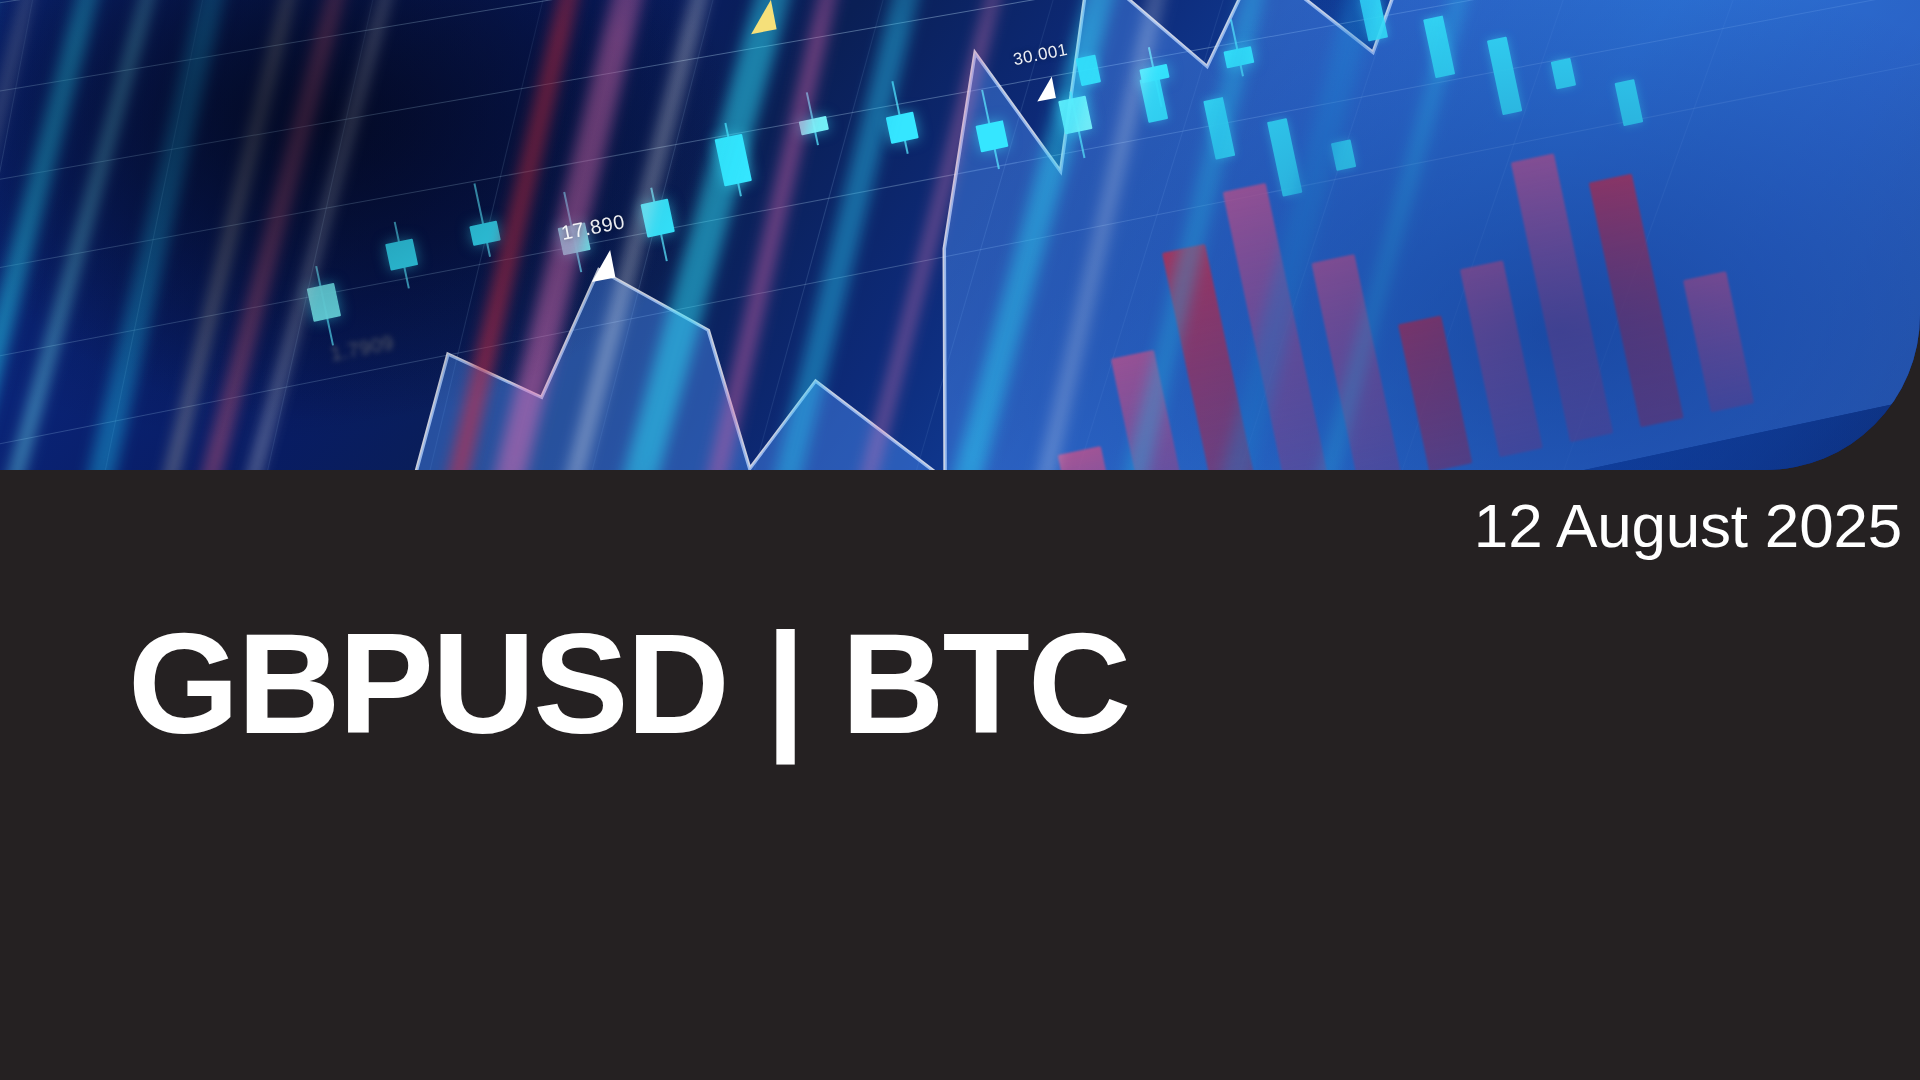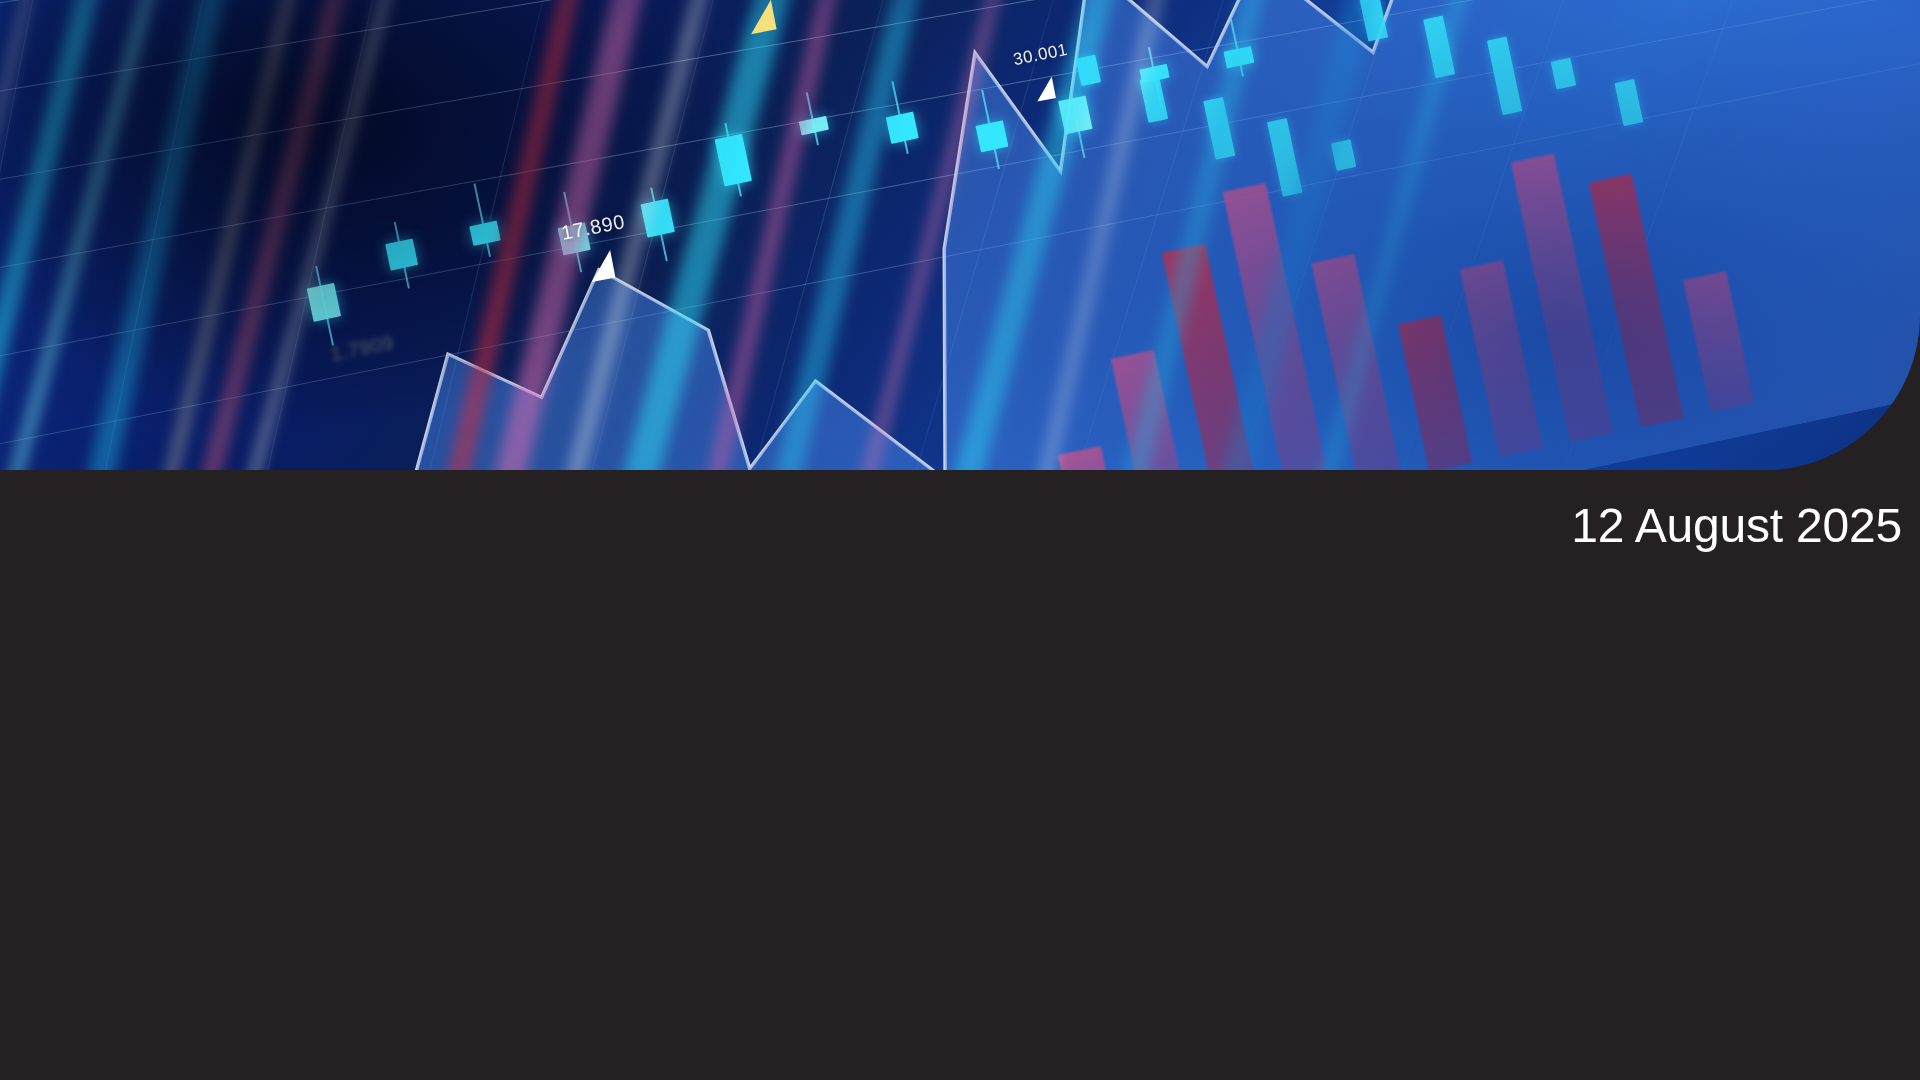--- a/index.html
+++ b/index.html
@@ -125,21 +125,21 @@
     left:0; right:0; top:498px;
     height:56px;
   }
   .kicker {
     position:absolute; left:98px; top:0;
     font-size:47px; font-weight:400; color:#ffffff;
     letter-spacing:-0.2px; line-height:56px;
   }
   .date {
     position:absolute; right:18px; top:0;
-    font-size:48px; font-weight:400; color:#ffffff;
+    font-size:62px; font-weight:400; color:#ffffff;
     letter-spacing:-0.2px; line-height:56px;
   }
   .headline {
     position:absolute; left:128px; top:612px;
     font-size:143px; font-weight:700; color:#ffffff;
     letter-spacing:-2px; line-height:1; white-space:nowrap;
   }
 </style>
 </head>
 <body>
@@ -251,14 +251,15 @@
 
     <div class="tri" style="left:748px; top:2px; border-width:0 0 30px 26px; border-color:transparent transparent #f5e07a transparent; transform:rotate(-11deg);"></div>
     <div class="tri" style="left:589px; top:252px; border-width:0 0 28px 24px; border-color:transparent transparent #ffffff transparent; transform:rotate(-11deg);"></div>
     <div class="tri" style="left:1035px; top:78px; border-width:0 0 22px 19px; border-color:transparent transparent #ffffff transparent; transform:rotate(-11deg);"></div>
   </div>
 
   <div class="caption-row">
     <div class="date">12 August 2025</div>
   </div>
 
+  <div class="headline">GBPUSD | BTC</div>
 
 </div>
 
 </body></html>

